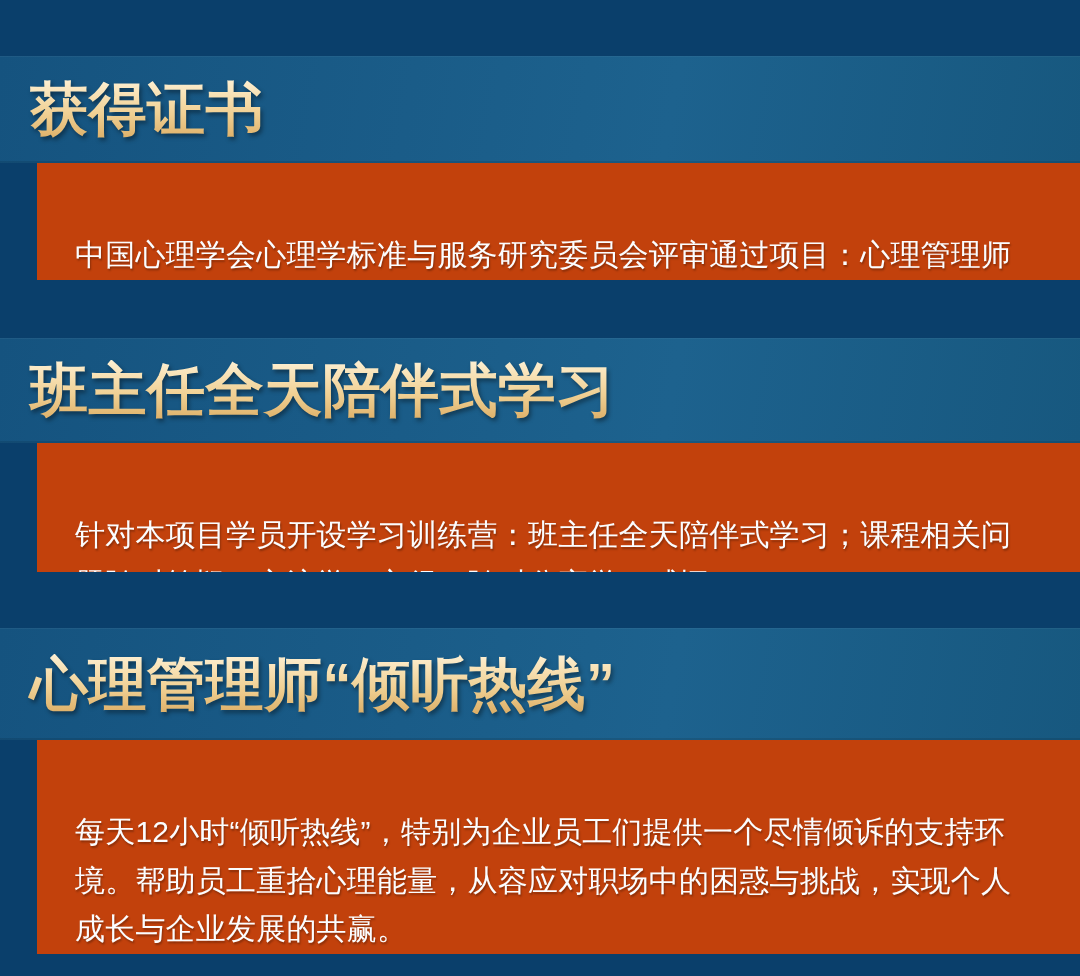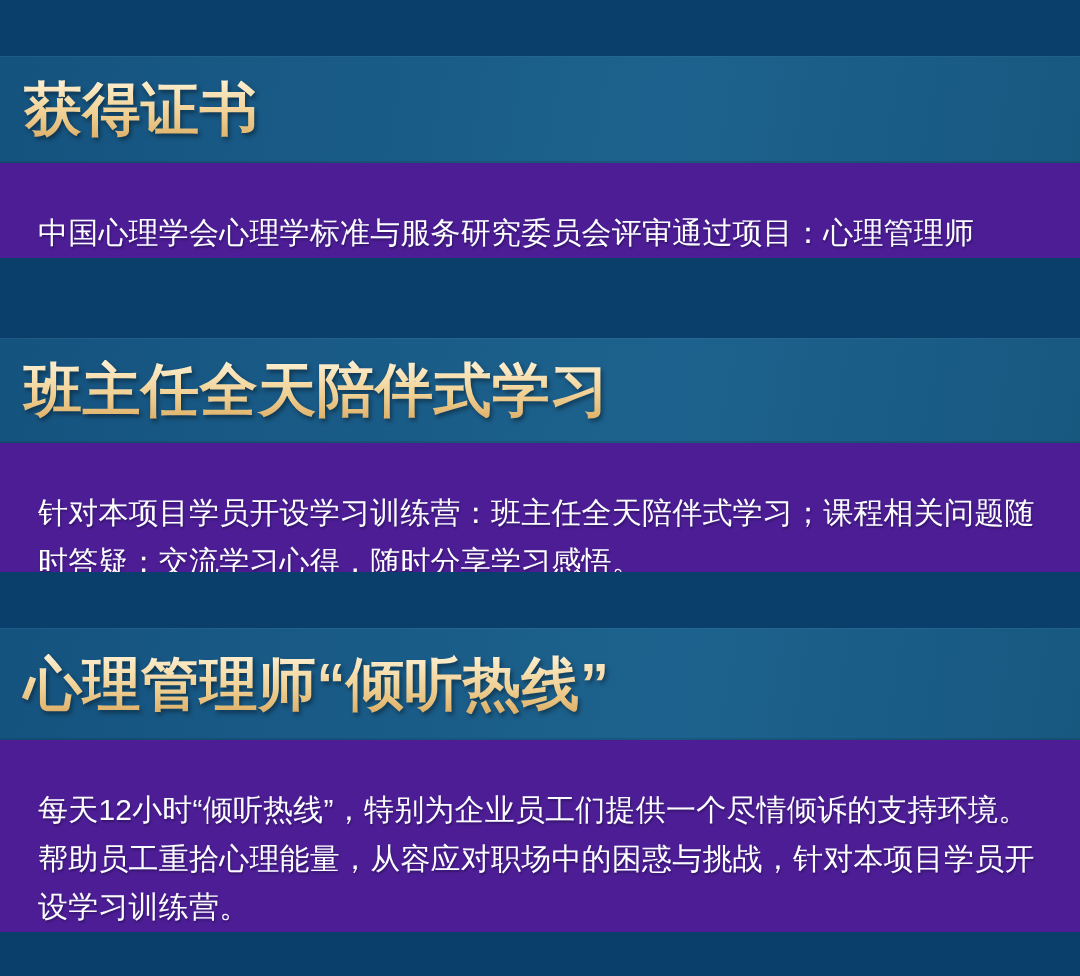--- a/index.html
+++ b/index.html
@@ -52,21 +52,21 @@
   .heading-band::after {
     content: "";
     position: absolute;
     left: 0; right: 0; bottom: 0;
     height: 2px;
     background: rgba(0,0,0,0.10);
     pointer-events: none;
   }
 
   .heading-text {
-    padding-left: 24px;
+    padding-left: 30px;
     font-size: 58px;
     line-height: 1.05;
     font-weight: 700;
     letter-spacing: 0.5px;
     white-space: nowrap;
     color: #f0d39a;
     background: linear-gradient(180deg,
                 #fdf0d4 0%,
                 #f7e0b2 28%,
                 #efcf92 58%,
@@ -74,22 +74,23 @@
                 #dcae66 100%);
     -webkit-background-clip: text;
     background-clip: text;
     -webkit-text-fill-color: transparent;
     filter: drop-shadow(2px 3px 2px rgba(0,0,0,0.38));
   }
 
   
   .body-wrap {
     box-sizing: border-box;
-    padding: 16px 44px 0 38px;
-    background: #4c1d95;
+    padding: 38px 44px 0 38px;
+    background: #c2410c;
+    margin-left: 37px;
   }
   .body-text {
     font-size: 30px;
     line-height: 1.62;
     color: #fbfdff;
     text-shadow: 1px 2px 2px rgba(0,0,0,0.30);
     letter-spacing: 0.2px;
     max-width: 1000px;
   }
 
@@ -132,17 +133,17 @@
       <p class="body-text">针对本项目学员开设学习训练营：班主任全天陪伴式学习；课程相关问题随时答疑；交流学习心得，随时分享学习感悟。</p>
     </div>
   </div>
 
   <div class="section" id="sec-2">
     <div class="spacer-top"></div>
     <div class="heading-band">
       <div class="heading-text">心理管理师“倾听热线”</div>
     </div>
     <div class="body-wrap">
-      <p class="body-text">每天12小时“倾听热线”，特别为企业员工们提供一个尽情倾诉的支持环境。帮助员工重拾心理能量，从容应对职场中的困惑与挑战，针对本项目学员开设学习训练营。</p>
+      <p class="body-text">每天12小时“倾听热线”，特别为企业员工们提供一个尽情倾诉的支持环境。帮助员工重拾心理能量，从容应对职场中的困惑与挑战，实现个人成长与企业发展的共赢。</p>
     </div>
   </div>
 
 </div>
 
 </body></html>

